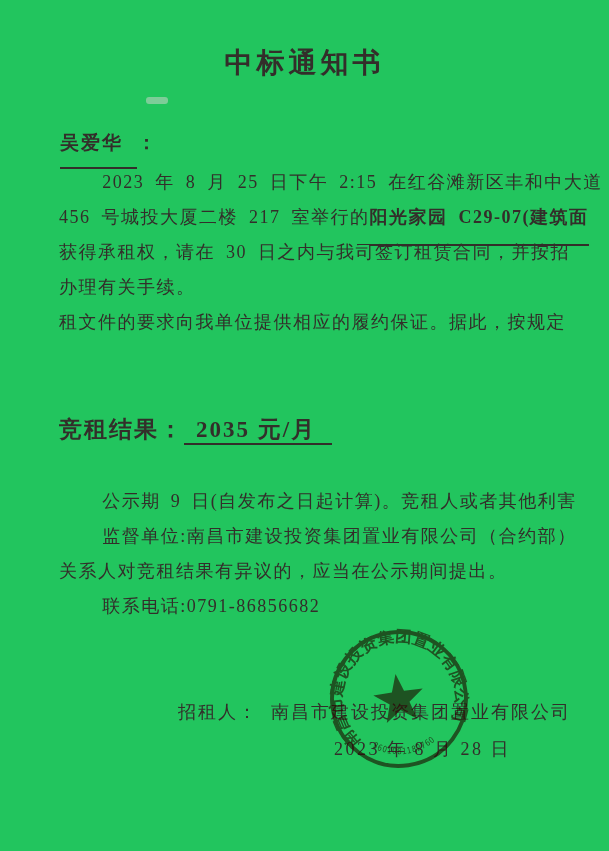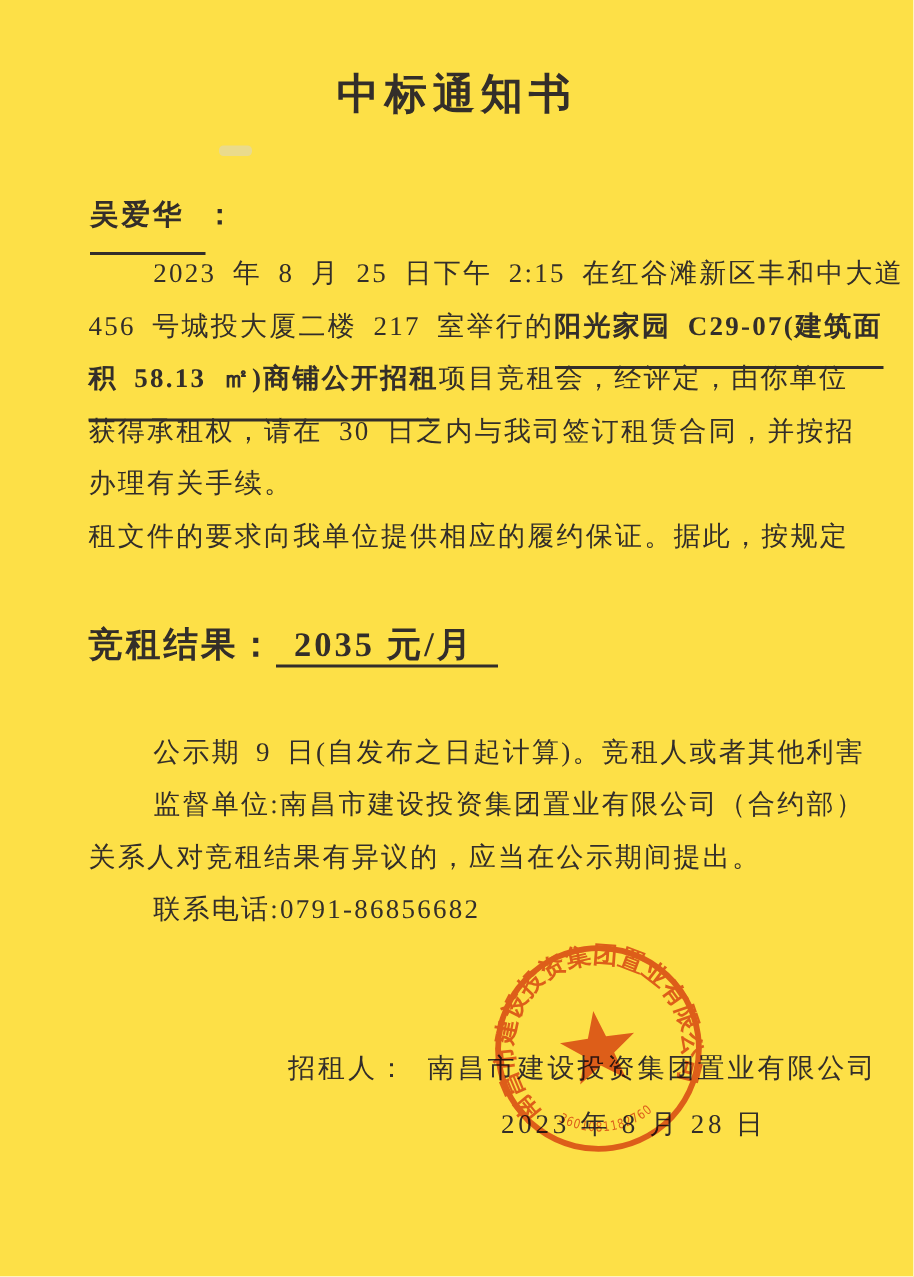--- a/index.html
+++ b/index.html
@@ -1,21 +1,21 @@
 <!DOCTYPE html>
 <html><head>
 <meta charset="utf-8">
 <style>
   html, body { margin: 0; padding: 0; background: #ffffff; }
   .page {
     position: relative;
     width: 609px;
     height: 851px;
     margin: 0;
-    background: #fde047;
+    background: #22c55e;
     overflow: hidden;
     font-family: "Liberation Serif", "DejaVu Serif", serif;
     color: #332e2a;
   }
   .title {
     position: absolute;
     top: 44px; left: 0; width: 100%;
     margin: 0;
     text-align: center;
     font-size: 28px;
@@ -65,21 +65,21 @@
     position: absolute;
     top: 484px; left: 59px; width: 500px;
     font-size: 18px;
     line-height: 35px;
     letter-spacing: 1.5px;
     word-spacing: 4px;
     white-space: nowrap;
   }
   .issuer {
     position: absolute;
-    top: 700px; left: 192px;
+    top: 700px; left: 178px;
     font-size: 18px;
     letter-spacing: 2px;
     white-space: nowrap;
   }
   .issuer .gap { display: inline-block; width: 13px; }
   .dateline {
     position: absolute;
     top: 737px; left: 334px;
     font-size: 18px;
     letter-spacing: 2.5px;
@@ -121,21 +121,20 @@
 
   <h1 class="title">中标通知书</h1>
 
   <div class="addressee">
     <span class="uname">吴爱华</span><span>：</span>
   </div>
 
   <div class="bodypara">
     <div class="line indent"><span>2023 年 8 月 25 日下午 2:15 在红谷滩新区丰和中大道</span></div>
     <div class="line"><span>456 号城投大厦二楼 217 室举行的</span><span class="bu">阳光家园 C29-07(建筑面</span></div>
-    <div class="line"><span class="bu">积 58.13 ㎡)商铺公开招租</span><span>项目竞租会，经评定，由你单位</span></div>
     <div class="line"><span>获得承租权，请在 30 日之内与我司签订租赁合同，并按招</span></div>
     <div class="line"><span>办理有关手续。</span></div>
     <div class="line"><span>租文件的要求向我单位提供相应的履约保证。据此，按规定</span></div>
   </div>
 
   <div class="result">
     <span>竞租结果：</span><span class="uval">2035 元/月</span>
   </div>
 
   <div class="notes">

